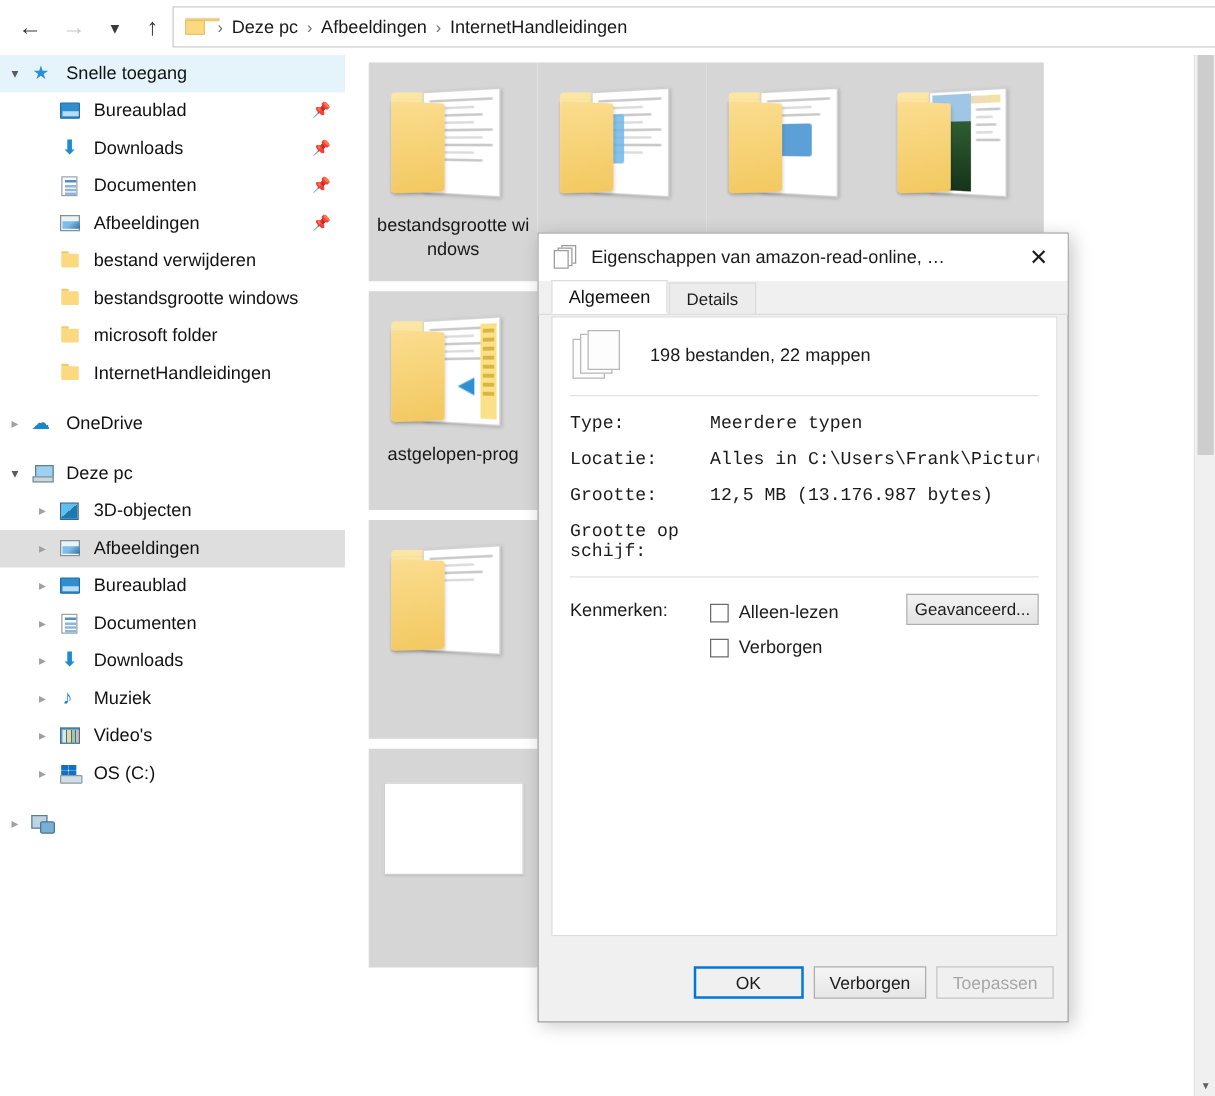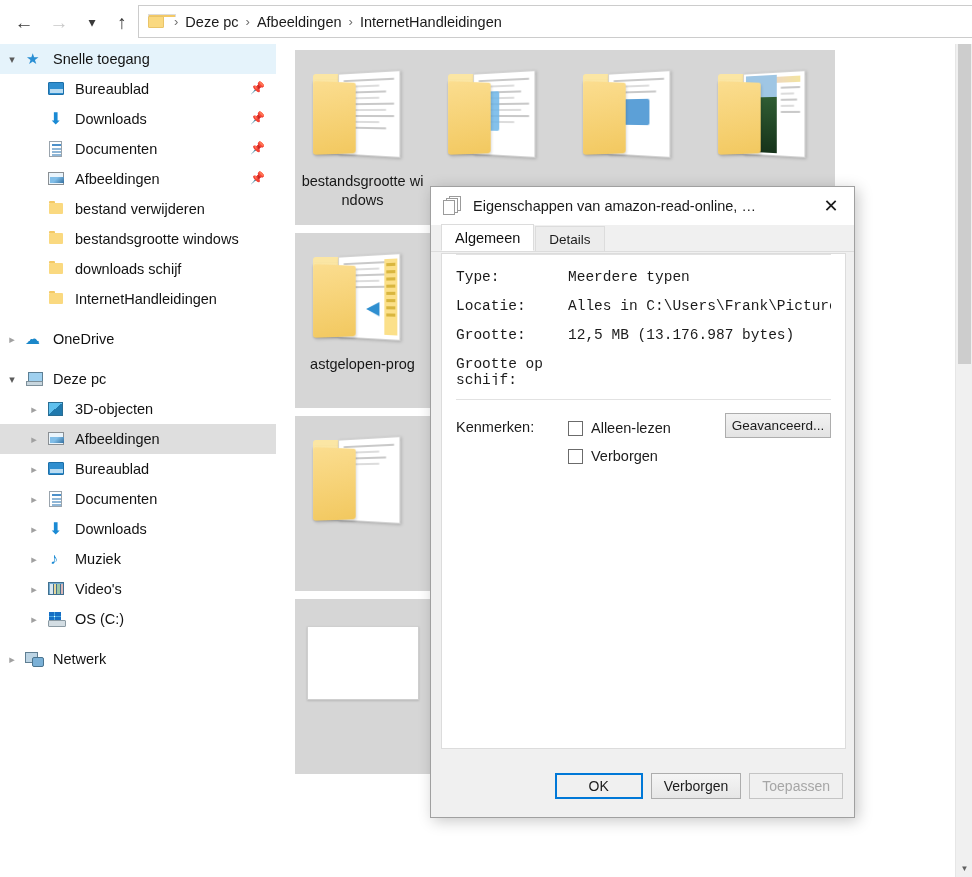--- a/index.html
+++ b/index.html
@@ -379,21 +379,21 @@
       <span class="nav-ico">
           <span class="i-fold"></span>
         </span>
       <span class="nav-label">bestandsgrootte windows</span>
     </div>
     <div class="nav-row ind-1">
       <span class="chev empty">▸</span>
       <span class="nav-ico">
           <span class="i-fold"></span>
         </span>
-      <span class="nav-label">downloads schijf</span>
+      <span class="nav-label">microsoft folder</span>
     </div>
     <div class="nav-row ind-1">
       <span class="chev empty">▸</span>
       <span class="nav-ico">
           <span class="i-fold"></span>
         </span>
       <span class="nav-label">InternetHandleidingen</span>
     </div>
 
     <div style="height:10px"></div>
@@ -473,21 +473,20 @@
       <span class="nav-label">OS (C:)</span>
     </div>
 
     <div style="height:10px"></div>
 
     <div class="nav-row ind-0">
       <span class="chev light">▸</span>
       <span class="nav-ico">
           <span class="i-net"></span>
         </span>
-      <span class="nav-label">Netwerk</span>
     </div>
   </div>
 
   <div id="contentpane">
     <div id="grid">
 
       <div class="cell">
         <div class="thumbwrap">
           <div class="folder">
             <div class="backtab"></div>
@@ -877,20 +876,28 @@
       <span id="dlg-close">✕</span>
     </div>
 
     <div id="tabstrip">
       <div class="tab active">Algemeen</div>
       <div class="tab">Details</div>
     </div>
 
     <div id="tabpanel">
 
+      <div id="header-row">
+        <span id="stackicon">
+          <span class="sp s3"></span>
+            <span class="sp s2"></span>
+            <span class="sp s1"></span>
+        </span>
+        <span id="summary">198 bestanden, 22 mappen</span>
+      </div>
 
       <div class="hr"></div>
 
       <div class="prop-rows">
         <div class="prop">
           <span class="k">Type:</span>
           <span class="v">Meerdere typen</span>
         </div>
         <div class="prop">
           <span class="k">Locatie:</span>

